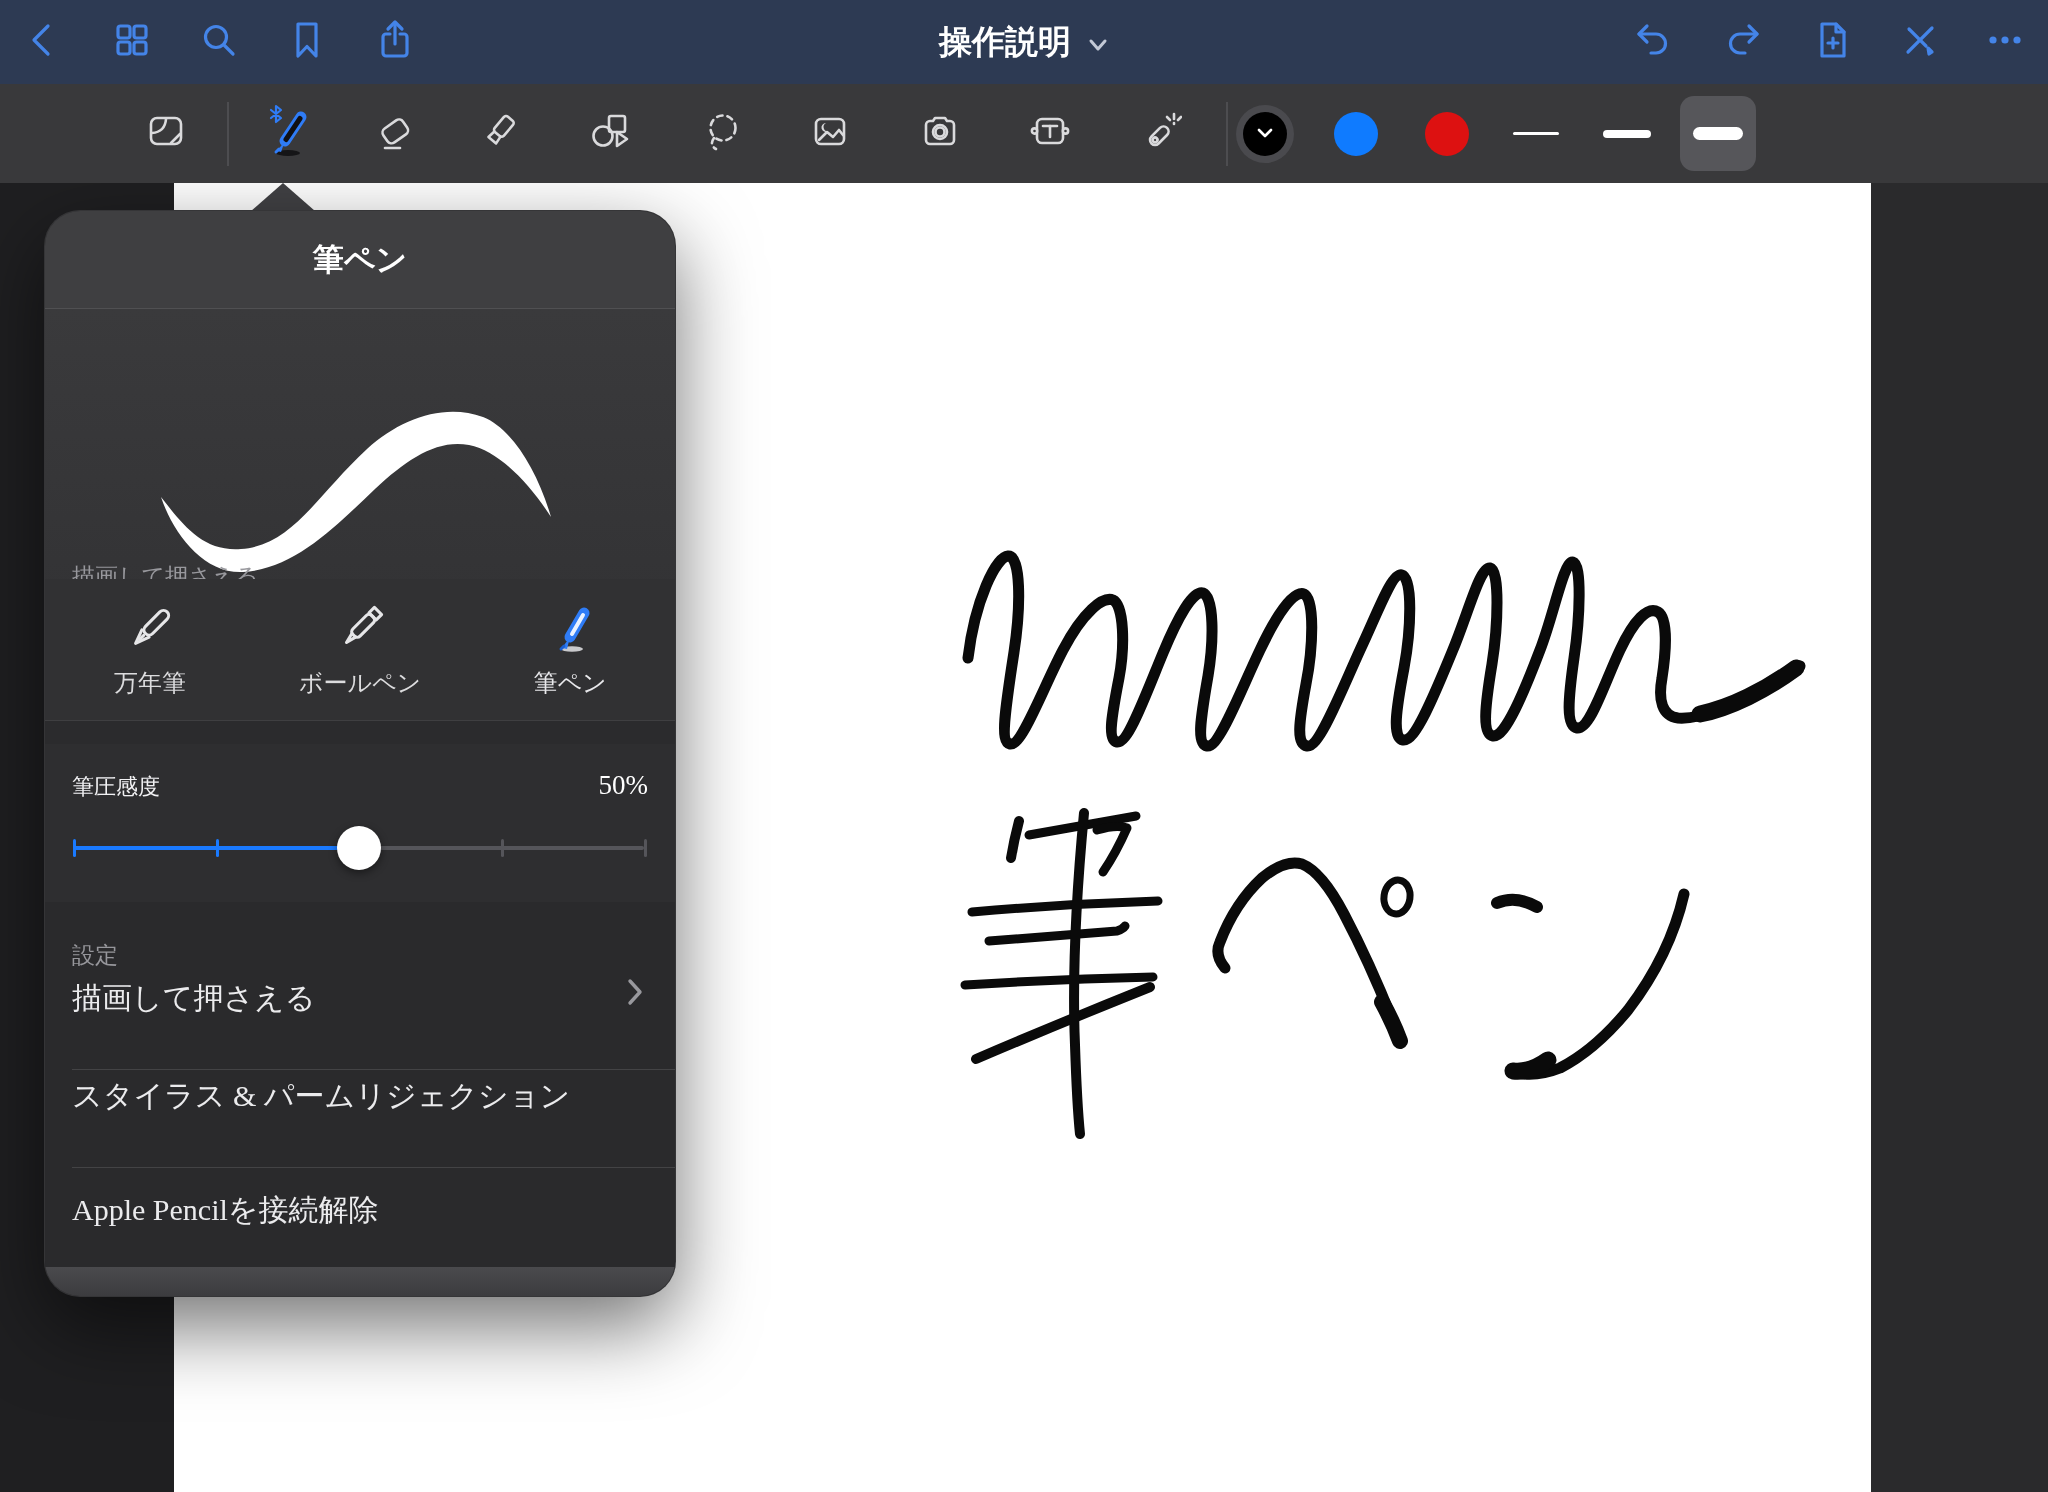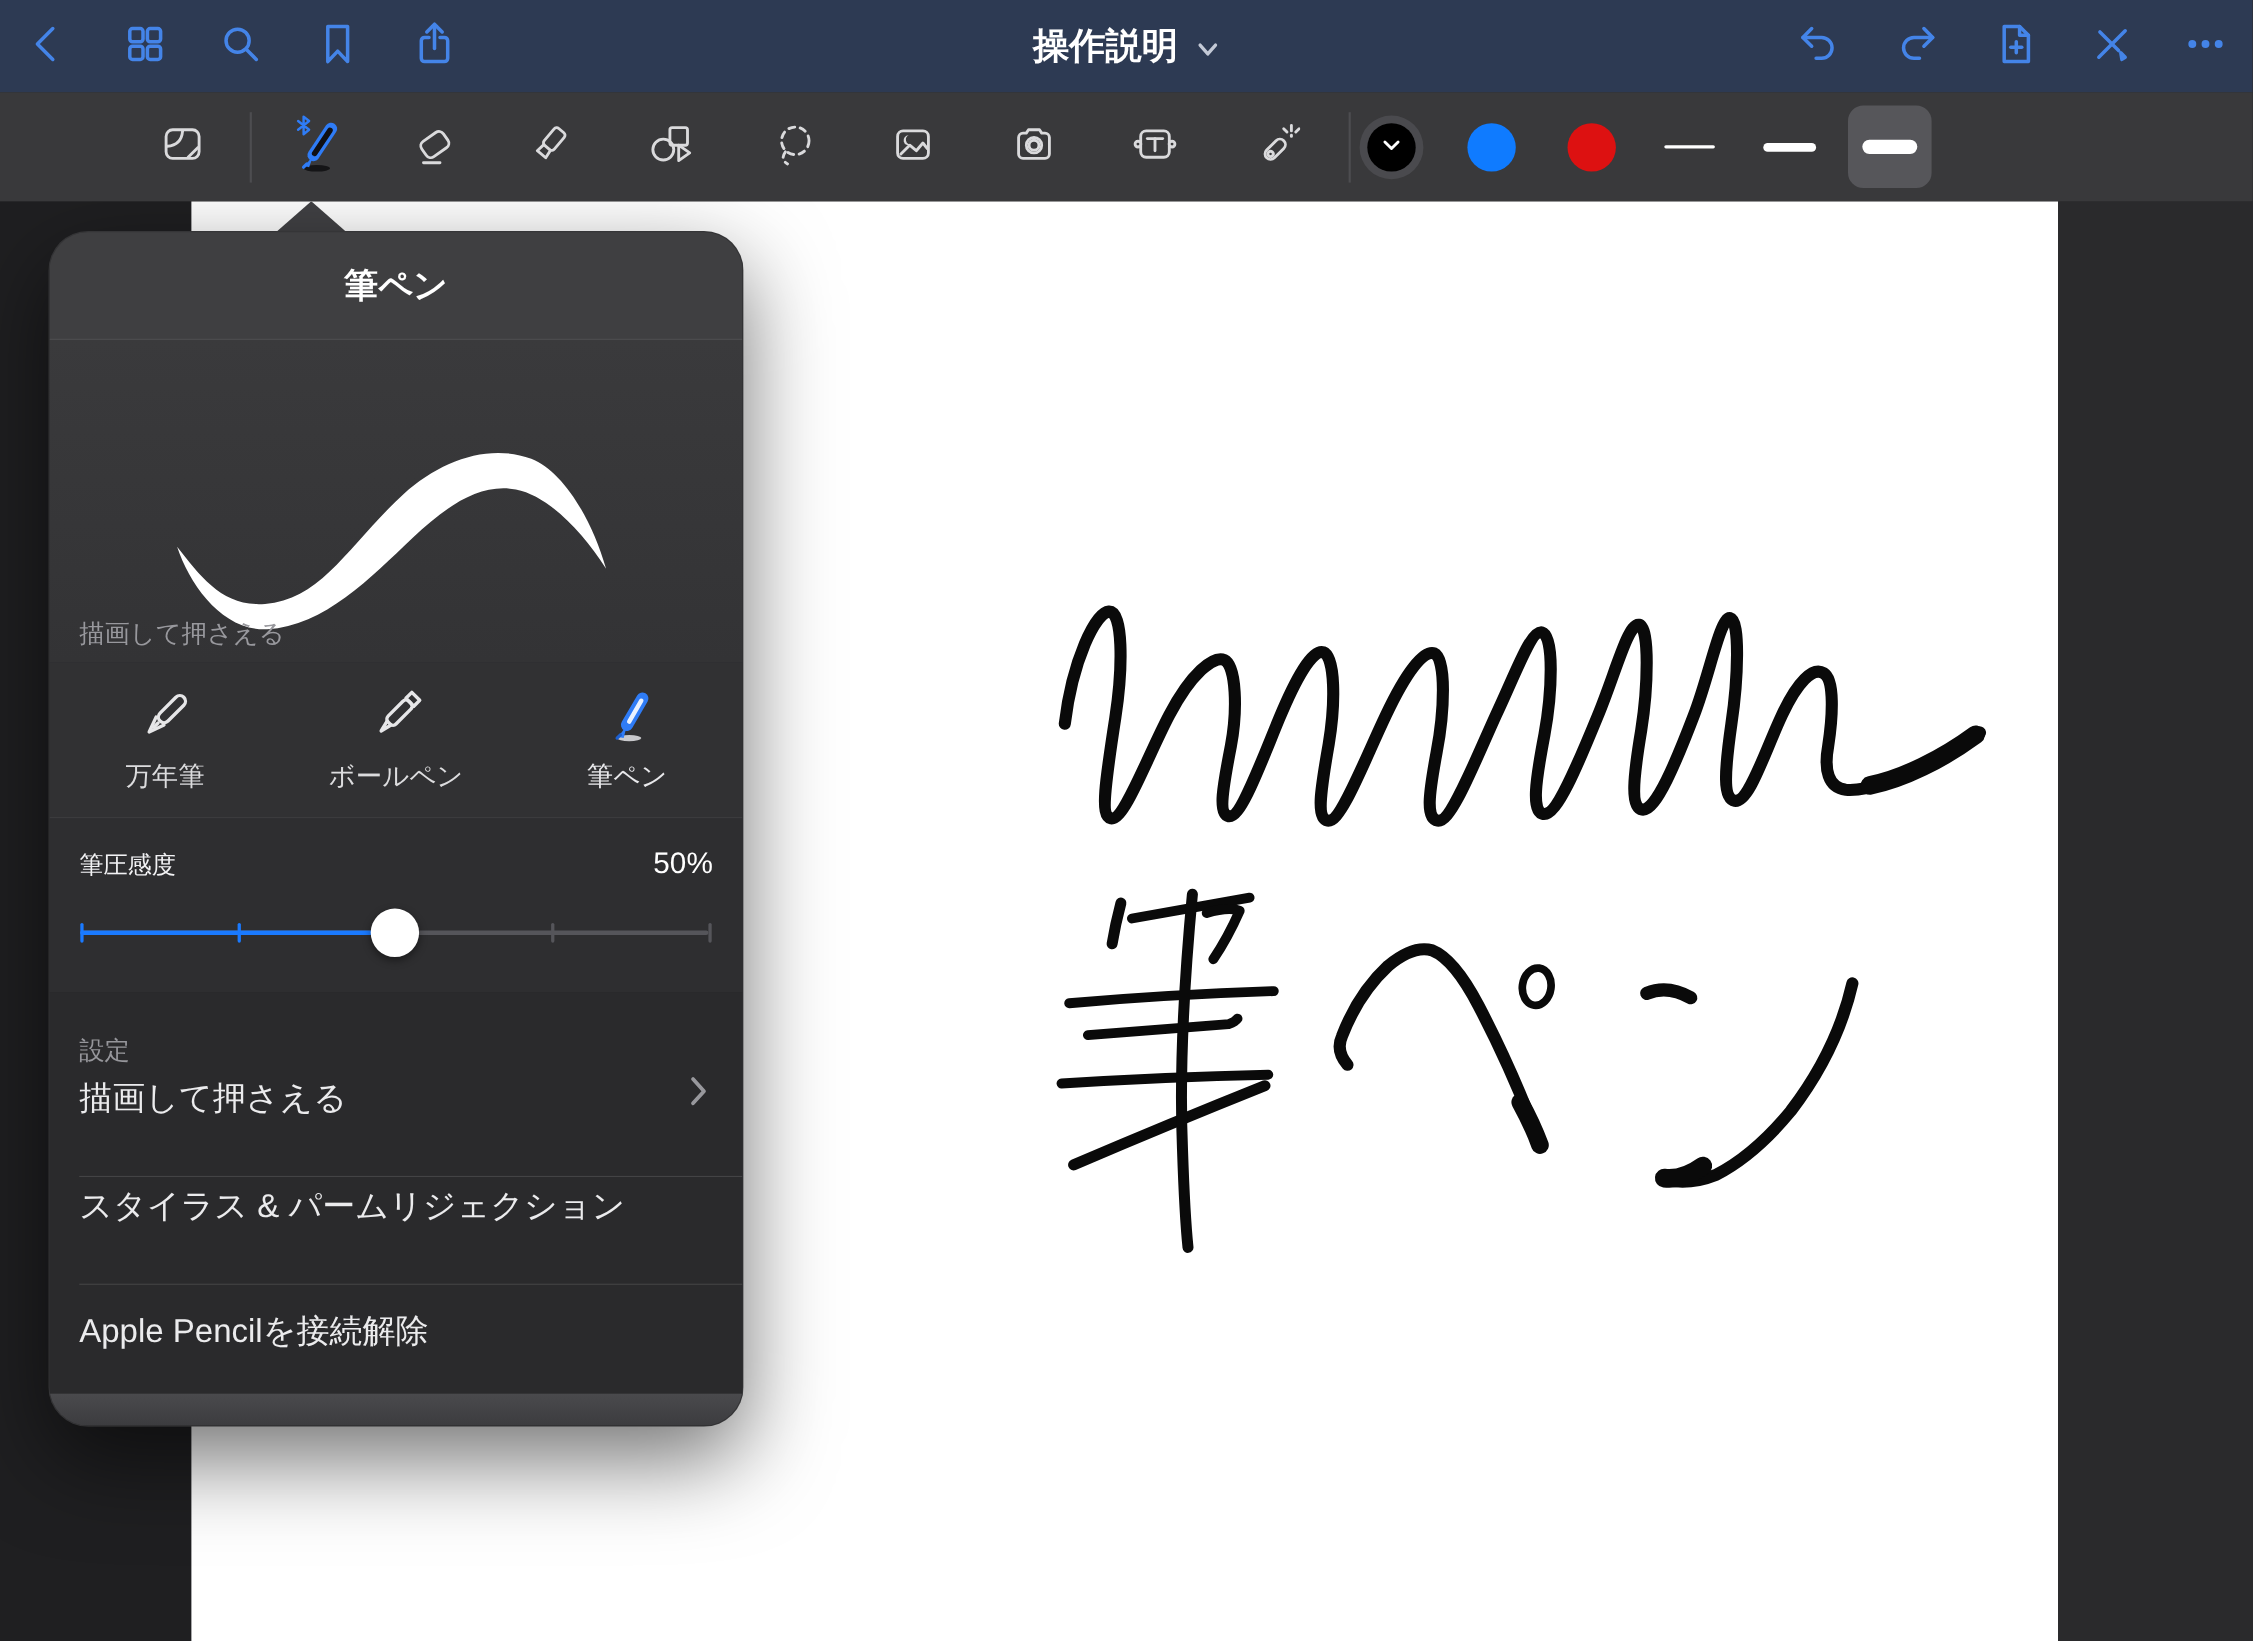--- a/index.html
+++ b/index.html
@@ -1,17 +1,17 @@
 <!DOCTYPE html>
 <html><head>
 <meta charset="utf-8">
 <style>
   html,body{margin:0;padding:0;background:#2a2a2c;}
   body{font-family:"Liberation Sans","DejaVu Sans",sans-serif;-webkit-font-smoothing:antialiased;}
-  .app{position:relative;width:2048px;height:1492px;overflow:hidden;background:#2a2a2c;}
+  .app{position:relative;width:2048px;height:1492px;overflow:hidden;background:#2a2a2c;font-family:Liberation Serif, serif;}
 
   
   .navbar{position:absolute;left:0;top:0;width:2048px;height:84px;background:#2d3a53;z-index:40;}
   .nav-icon{position:absolute;top:14px;width:56px;height:56px;display:flex;align-items:center;justify-content:center;cursor:pointer;}
   .nav-icon svg{stroke:#4484e8;fill:none;stroke-width:3.2;stroke-linecap:round;stroke-linejoin:round;}
   .nav-title{position:absolute;left:50%;top:0;transform:translateX(-50%);height:84px;display:flex;align-items:center;gap:16px;color:#ffffff;font-size:33px;font-weight:700;cursor:pointer;}
   .nav-title svg{stroke:#c3c9d6;fill:none;stroke-width:3;stroke-linecap:round;stroke-linejoin:round;}
 
   
   .toolbar{position:absolute;left:0;top:84px;width:2048px;height:99px;background:#39393b;z-index:40;}
@@ -33,21 +33,21 @@
   .strip-right{position:absolute;left:1871px;top:0;width:177px;height:1309px;background:#2a2a2c;}
   .ink{position:absolute;left:0;top:0;width:2048px;height:1309px;pointer-events:none;z-index:5;}
 
   
   .popover{position:absolute;left:44px;top:0;width:632px;height:1114px;z-index:30;border-radius:25px;}
   .pop-arrow{position:absolute;left:207px;top:0;width:64px;height:28px;background:#414144;clip-path:polygon(50% 0,100% 100%,0 100%);}
   .pop-panel{position:absolute;left:0;top:27px;width:632px;height:1087px;background:#2b2b2d;border-radius:36px;overflow:hidden;box-shadow:0 30px 80px rgba(0,0,0,0.55);border:1px solid rgba(255,255,255,0.05);box-sizing:border-box;}
   .pop-header{position:absolute;left:0;top:0;width:100%;height:97px;background:#3f3f41;display:flex;align-items:center;justify-content:center;color:#fff;font-size:31px;font-weight:700;border-bottom:1px solid rgba(255,255,255,0.09);}
   .pop-preview{position:absolute;left:0;top:98px;width:100%;height:293px;background:linear-gradient(#3a3a3c,#333335);}
   .pop-preview-label{position:absolute;left:27px;bottom:10px;color:#98989d;font-size:23px;}
-  .style-row{position:absolute;left:0;top:391px;width:100%;height:141px;background:#313133;border-bottom:1px solid rgba(255,255,255,0.07);display:flex;justify-content:center;}
+  .style-row{position:absolute;left:0;top:368px;width:100%;height:141px;background:#313133;border-bottom:1px solid rgba(255,255,255,0.07);display:flex;justify-content:center;}
   .pen-style{flex:1;display:flex;flex-direction:column;align-items:center;justify-content:center;gap:6px;cursor:pointer;}
   .pen-style .lbl{color:#dcdcde;font-size:24px;}
   .pen-style.selected .lbl{color:#e9e9ec;}
   .slider-sec{position:absolute;left:0;top:533px;width:100%;height:158px;background:#2e2e30;}
   .slider-label{position:absolute;left:27px;top:28px;color:#f2f2f4;font-size:22px;}
   .slider-value{position:absolute;right:27px;top:26px;color:#fff;font-size:27px;}
   .slider{position:absolute;left:28px;right:31px;top:86px;height:36px;cursor:pointer;}
   .track{position:absolute;left:0;right:0;top:16px;height:4px;background:#55555a;border-radius:2px;}
   .track-fill{position:absolute;left:0;width:50%;top:16px;height:4px;background:#1a7aff;border-radius:2px;}
   .tick{position:absolute;top:9px;width:3px;height:18px;border-radius:2px;}

